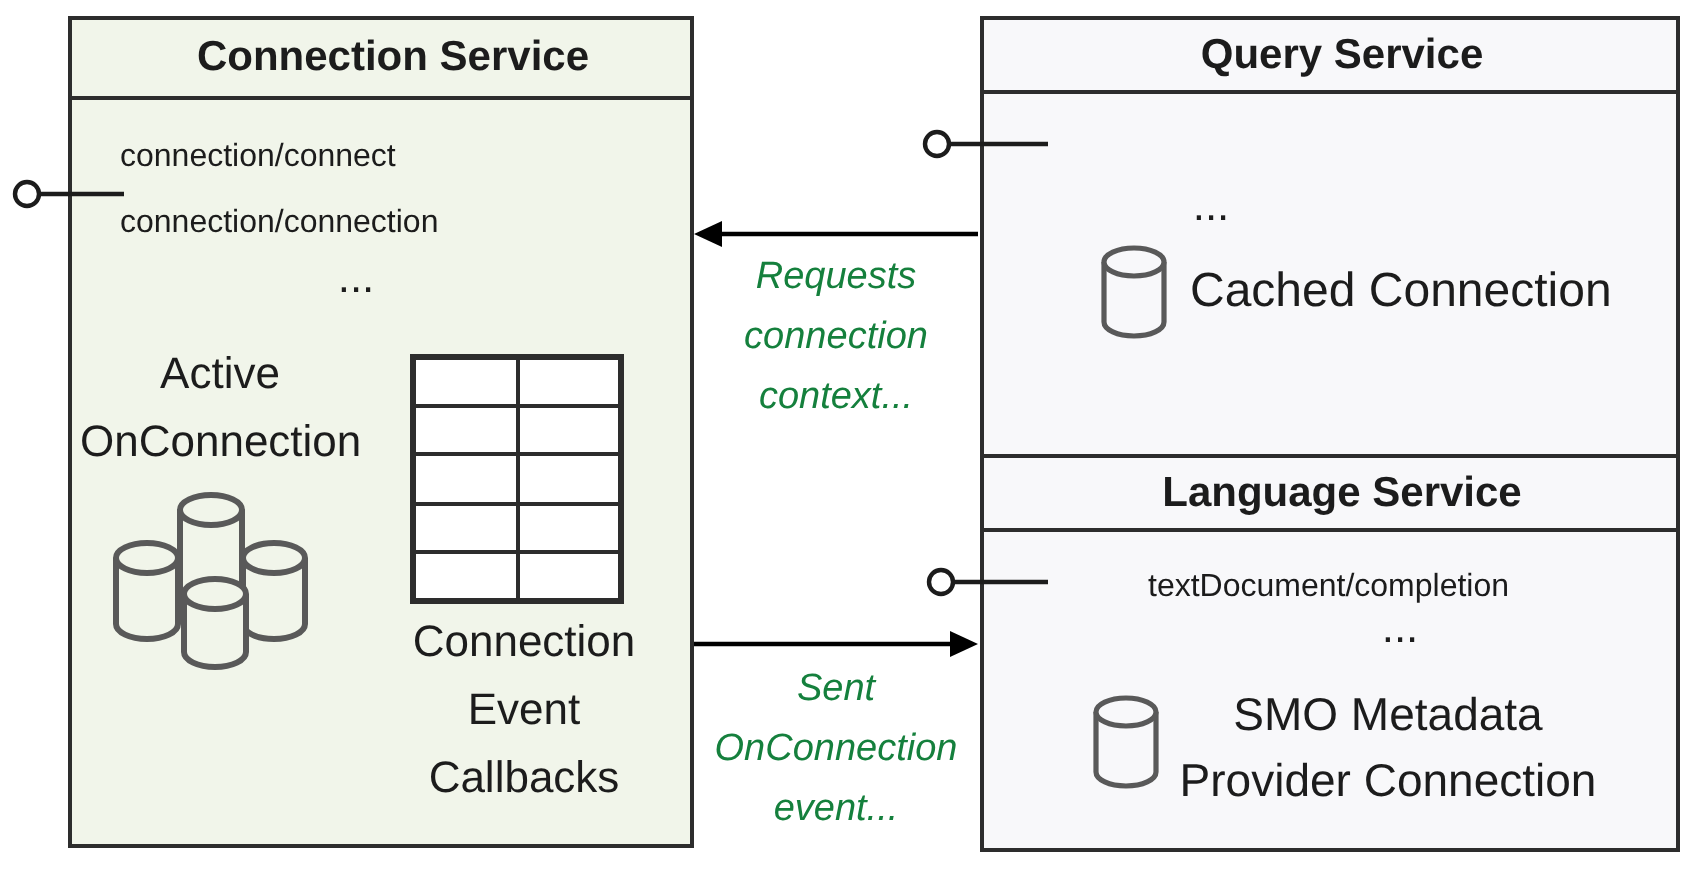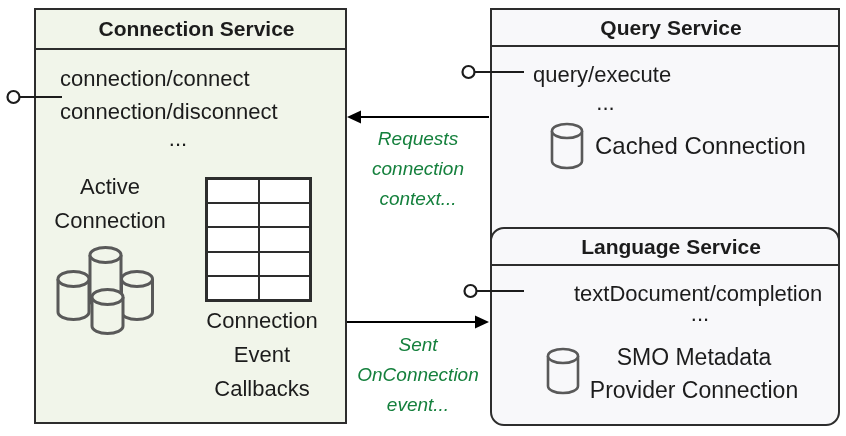--- a/index.html
+++ b/index.html
@@ -14,25 +14,25 @@
     font-family:"Liberation Sans", sans-serif;color:var(--text-color);}
   .canvas{position:relative;width:846px;height:436px;}
 
   .svc-box{position:absolute;border:2px solid var(--border-color);}
   .box-header{display:flex;align-items:center;justify-content:center;
     border-bottom:2px solid var(--border-color);font-weight:bold;font-size:21px;padding-left:12px;}
 
   .connection-box{left:34px;top:8px;width:313px;height:416px;background:var(--connection-fill);}
   .connection-box .box-header{height:40px;}
   .query-box{left:490px;top:8px;width:350px;height:244px;background:var(--service-fill);}
-  .language-box{left:490px;top:227px;width:350px;height:199px;background:var(--service-fill);border-radius:14px;}
+  .language-box{left:490px;top:227px;width:350px;height:199px;background:var(--service-fill);}
   .query-box .box-header,.language-box .box-header{height:37px;}
 
   .abs{position:absolute;}
-  .method{font-size:22px;line-height:33px;white-space:nowrap;}
+  .method{font-size:16px;line-height:33px;white-space:nowrap;}
   .ellipsis{font-size:22px;line-height:22px;text-align:center;}
   .centered-label{font-size:22px;line-height:34px;text-align:center;white-space:pre-line;}
 
   .methods-block{left:24px;top:52px;}
   .conn-ellipsis{left:24px;top:118px;width:236px;}
   .active-label{left:4px;top:160px;width:140px;}
   .cluster-svg{left:19px;top:233px;}
   .cb-table{left:169px;top:167px;width:107px;height:125px;
     background:var(--border-color);display:grid;
     grid-template-columns:1fr 1fr;grid-template-rows:repeat(5,1fr);
@@ -67,26 +67,26 @@
 </head>
 <body>
 
 <div class="canvas">
 
   <div class="svc-box connection-box">
     <div class="box-header">Connection Service</div>
 
     <div class="abs methods-block">
       <div class="method">connection/connect</div>
-      <div class="method">connection/disconnect</div>
+      <div class="method">connection/connection</div>
     </div>
     <div class="abs ellipsis conn-ellipsis">...</div>
 
     <div class="abs centered-label active-label">Active
-Connection</div>
+OnConnection</div>
 
     <svg class="abs cluster-svg" width="102" height="92" viewBox="0 0 102 92">
 
       <g>
         <path class="cyl" d="M3,36 v33 a15.5,7.5 0 0 0 31,0 v-33"></path>
         <ellipse class="cyl" cx="18.5" cy="36" rx="15.5" ry="7.5"></ellipse>
       </g>
 
       <g>
         <path class="cyl" d="M66.5,36 v33 a15.5,7.5 0 0 0 31,0 v-33"></path>
@@ -117,21 +117,20 @@
       <div></div>
     </div>
 
     <div class="abs centered-label cb-label">Connection
 Event
 Callbacks</div>
   </div>
 
   <div class="svc-box query-box">
     <div class="box-header">Query Service</div>
-    <div class="abs method q-method">query/execute</div>
     <div class="abs ellipsis q-ellipsis">...</div>
     <svg class="abs q-cyl" width="36" height="50" viewBox="0 0 36 50">
       <path class="cyl-sm" d="M3,10 v30 a15,7 0 0 0 30,0 v-30"></path>
       <ellipse class="cyl-sm" cx="18" cy="10" rx="15" ry="7"></ellipse>
     </svg>
     <div class="abs q-cache">Cached Connection</div>
   </div>
 
   <div class="svc-box language-box">
     <div class="box-header">Language Service</div>

